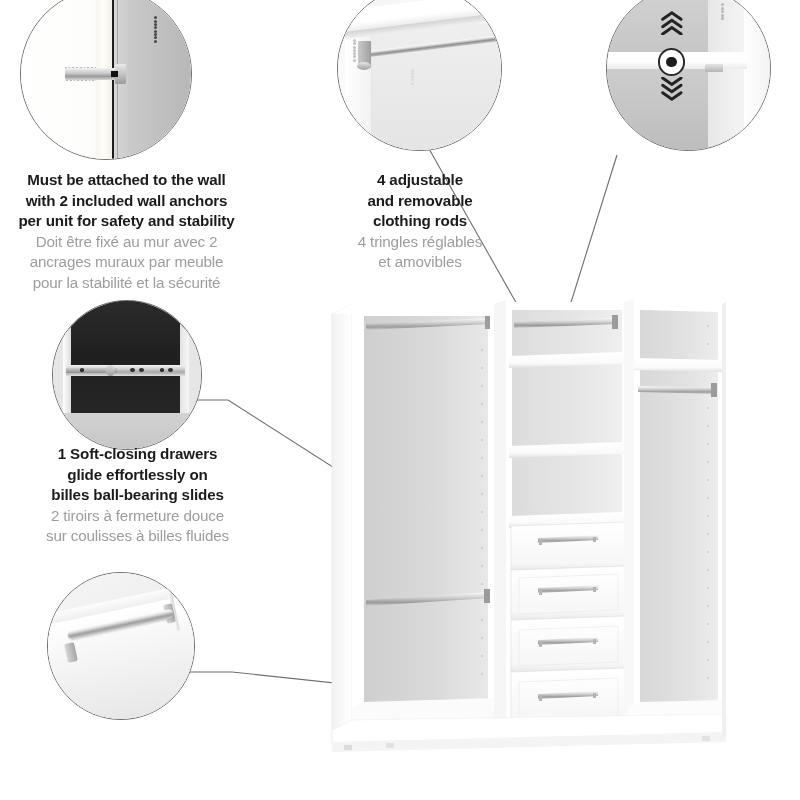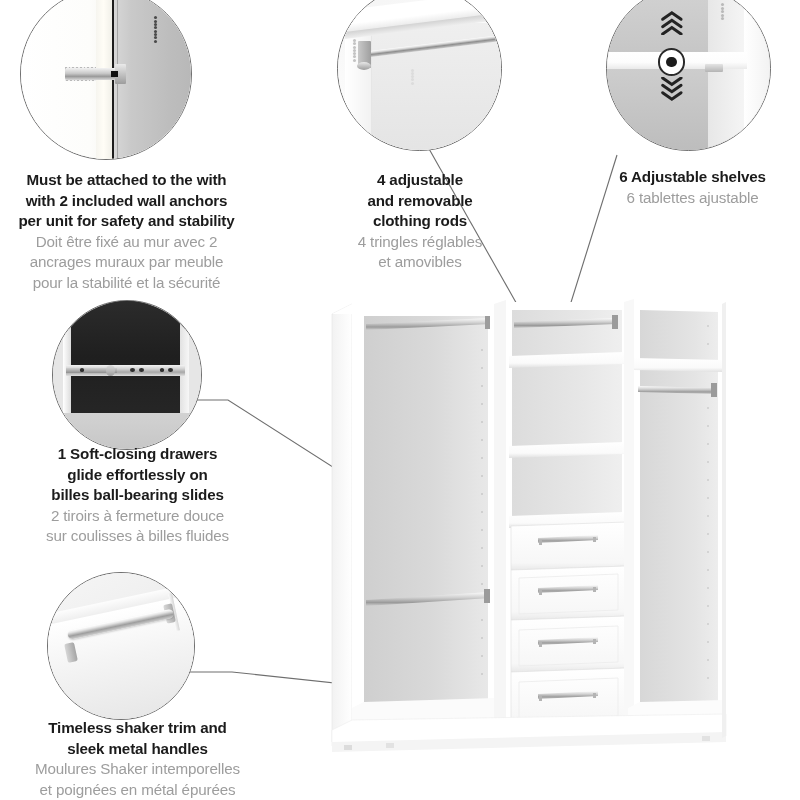--- a/index.html
+++ b/index.html
@@ -449,49 +449,39 @@
     <polygon class="u-part" points="2,452 396,442 396,452 2,462" fill="#f4f4f4"></polygon>
 
     <rect x="14" y="455" width="8" height="5" fill="#dcdcdc"></rect>
     <rect x="56" y="453" width="8" height="5" fill="#e2e2e2"></rect>
     <rect x="372" y="446" width="8" height="5" fill="#e2e2e2"></rect>
 
     <polygon class="u-part" points="396,12 396,446 392,448 392,14" fill="#f0f0f0"></polygon>
   </svg>
 
   <div class="caption" style="left:0px;top:170px;width:253px;">
-    <div class="cap-en">Must be attached to the with</div>
+    <div class="cap-en">Must be attached to the wall</div>
     <div class="cap-en">with 2 included wall anchors</div>
     <div class="cap-en">per unit for safety and stability</div>
     <div class="cap-fr">Doit être fixé au mur avec 2</div>
     <div class="cap-fr">ancrages muraux par meuble</div>
     <div class="cap-fr">pour la stabilité et la sécurité</div>
   </div>
 
   <div class="caption" style="left:315px;top:170px;width:210px;">
     <div class="cap-en">4 adjustable</div>
     <div class="cap-en">and removable</div>
     <div class="cap-en">clothing rods</div>
     <div class="cap-fr">4 tringles réglables</div>
     <div class="cap-fr">et amovibles</div>
   </div>
 
-  <div class="caption" style="left:585px;top:167px;width:215px;">
-    <div class="cap-en">6 Adjustable shelves</div>
-    <div class="cap-fr">6 tablettes ajustable</div>
-  </div>
 
   <div class="caption" style="left:5px;top:444px;width:265px;">
     <div class="cap-en">1 Soft-closing drawers</div>
     <div class="cap-en">glide effortlessly on</div>
     <div class="cap-en">billes ball-bearing slides</div>
     <div class="cap-fr">2 tiroirs à fermeture douce</div>
     <div class="cap-fr">sur coulisses à billes fluides</div>
   </div>
 
-  <div class="caption" style="left:5px;top:718px;width:265px;">
-    <div class="cap-en">Timeless shaker trim and</div>
-    <div class="cap-en">sleek metal handles</div>
-    <div class="cap-fr">Moulures Shaker intemporelles</div>
-    <div class="cap-fr">et poignées en métal épurées</div>
-  </div>
 
 </div>
 
 </body></html>

